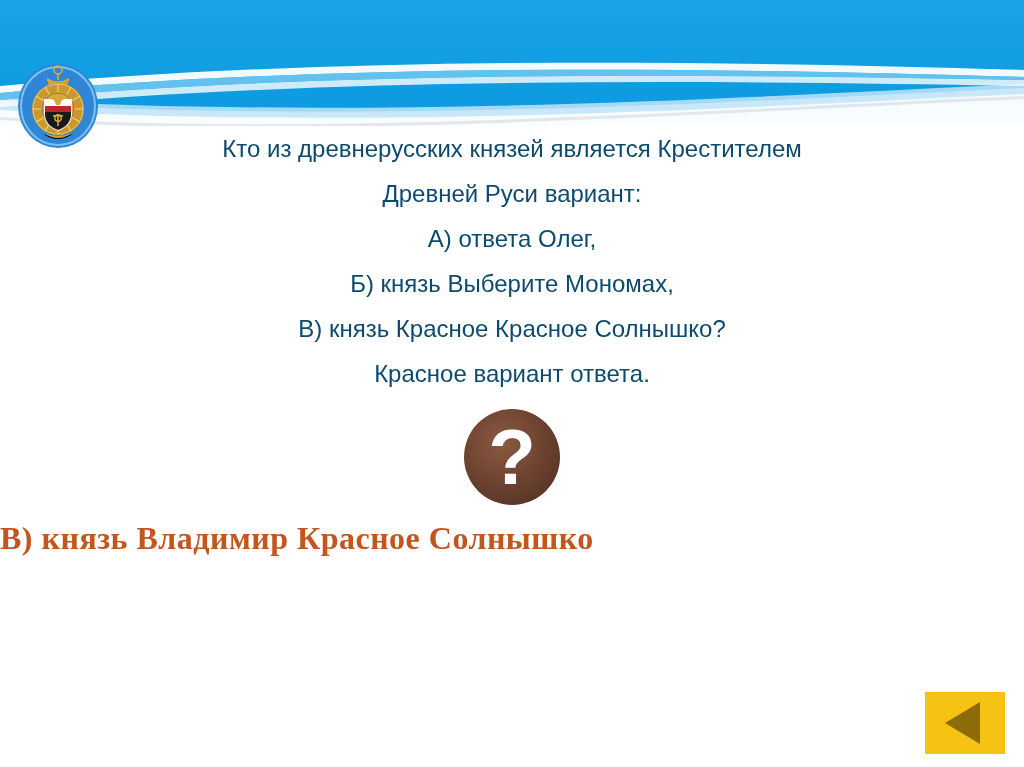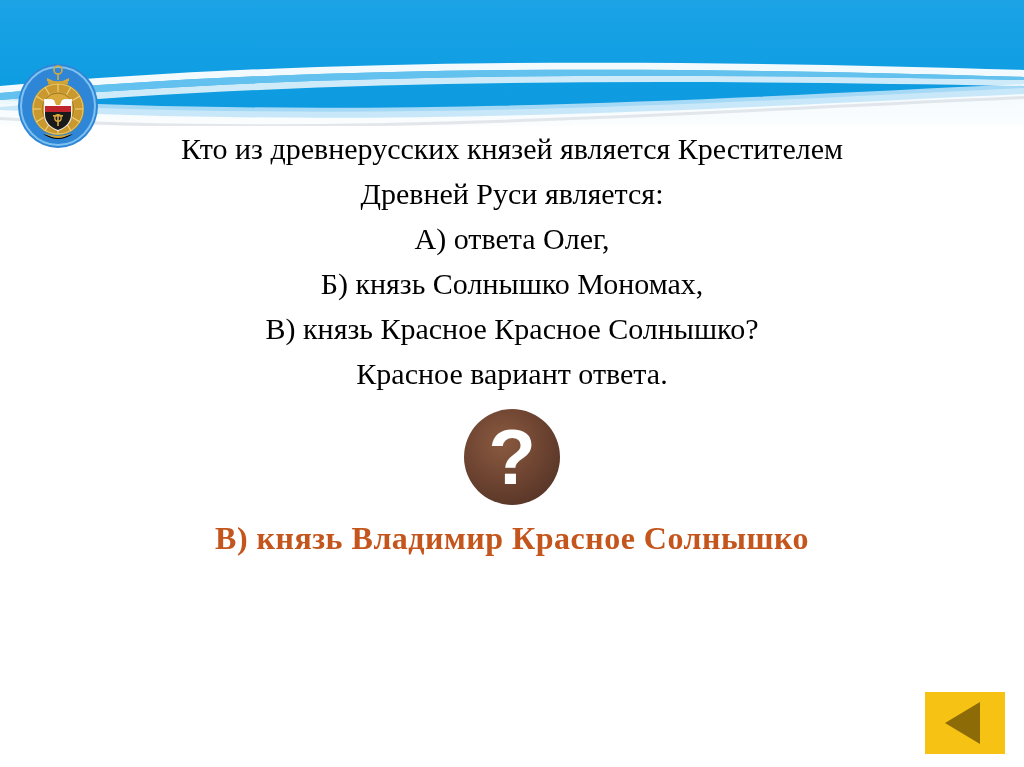--- a/index.html
+++ b/index.html
@@ -58,24 +58,24 @@
   
   .question-block {
     position: absolute;
     left: 0;
     top: 126px;
     width: 1024px;
     text-align: center;
     z-index: 4;
   }
   .q-line {
-    font-family: Liberation Serif, serif;
-    font-size: 30px;
+    font-family: Liberation Sans, sans-serif;
+    font-size: 24px;
     line-height: 45px;
-    color: #000000;
+    color: #0c4a6e;
     white-space: nowrap;
     letter-spacing: 0px;
   }
 
   
   .qmark-wrap {
     position: absolute;
     left: 0;
     top: 405px;
     width: 1024px;
@@ -88,21 +88,20 @@
     height: 104px;
     vertical-align: middle;
   }
 
   
   .answer-wrap {
     position: absolute;
     left: 0;
     top: 517px;
     width: 1024px;
-    text-align: center;
     z-index: 4;
   }
   .answer-text {
     font-family: "Liberation Serif", "DejaVu Serif", serif;
     font-size: 32px;
     font-weight: bold;
     color: #c4551c;
     line-height: 42px;
     white-space: nowrap;
     letter-spacing: 0.5px;
@@ -217,23 +216,23 @@
         </g>
       </g>
 
       <path d="M26,78 Q41,88 56,78 Q41,84 26,78 Z" fill="#bda a"></path>
       <path d="M27,77 Q41,87 55,77 Q41,83 27,77 Z" fill="#cfa235"></path>
     </svg>
   </div>
 
   <div class="question-block">
     <div class="q-line">Кто из древнерусских князей является Крестителем</div>
-    <div class="q-line">Древней Руси является:</div>
+    <div class="q-line">Древней Руси вариант:</div>
     <div class="q-line">А) ответа Олег,</div>
-    <div class="q-line">Б) князь Солнышко Мономах,</div>
+    <div class="q-line">Б) князь Выберите Мономах,</div>
     <div class="q-line">В) князь Красное Красное Солнышко?</div>
     <div class="q-line">Красное вариант ответа.</div>
   </div>
 
   <div class="qmark-wrap">
     <svg class="qmark-svg" viewBox="0 0 104 104">
       <defs>
         <radialGradient id="brownGrad" cx="40%" cy="35%" r="75%">
           <stop offset="0%" stop-color="#8a5a40"></stop>
           <stop offset="60%" stop-color="#6b4230"></stop>

